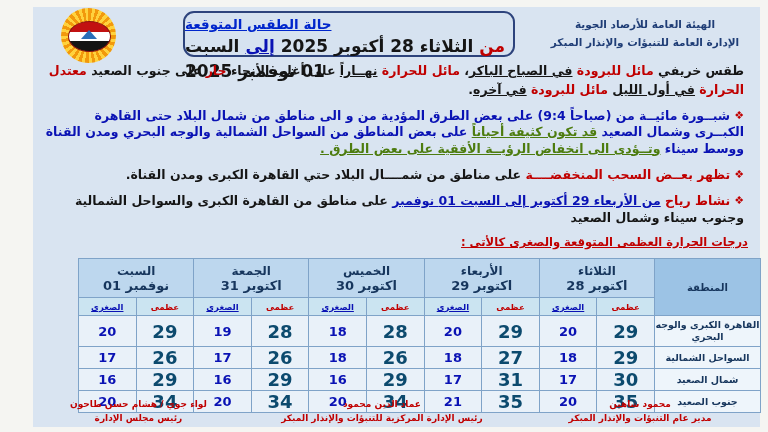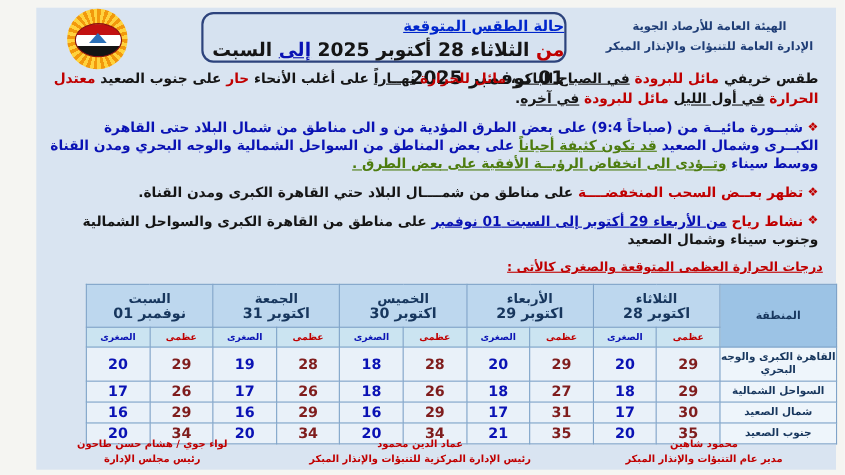--- a/index.html
+++ b/index.html
@@ -5,21 +5,21 @@
   html,body{margin:0;padding:0;}
   .canvas{position:relative;width:768px;height:432px;background:#f5f5f2;overflow:hidden;
           font-family:"DejaVu Sans",sans-serif;direction:rtl;}
   .panel{position:absolute;top:7px;left:33px;width:727px;height:420px;background:#d9e4f1;}
 
   
   .org{position:absolute;right:8px;top:9px;width:214px;text-align:center;
        color:#1f3d76;font-weight:bold;font-size:10.5px;line-height:1.7;}
   .titlebox{position:absolute;left:150px;top:4px;width:332px;height:46px;
             border:2px solid #2d437c;border-radius:11px;background:#d6e2f0;
-            text-align:right;padding-top:2px;box-sizing:border-box;}
+            text-align:left;padding-top:2px;box-sizing:border-box;}
   .title-main{font-size:13.5px;font-weight:bold;color:#0026cc;text-decoration:underline;line-height:1.4;}
   .title-sub{font-size:17px;font-weight:bold;color:#111;line-height:1.45;}
   .logo{position:absolute;left:28px;top:1px;width:55px;height:55px;}
   .logo-rays{position:absolute;inset:0;border-radius:50%;
              background:repeating-conic-gradient(#f2990c 0deg 7.5deg,#ffd23d 7.5deg 15deg);}
   .logo-oval{position:absolute;left:7px;top:13px;width:41px;height:29px;border-radius:50%;
              border:1px solid #8a1111;overflow:hidden;
              background:linear-gradient(#c21111 0 34%,#ffffff 34% 67%,#141414 67% 100%);}
   .logo-peak{position:absolute;left:12px;top:8px;width:0;height:0;
              border-left:8px solid transparent;border-right:8px solid transparent;
@@ -47,22 +47,22 @@
   table.temps{position:absolute;top:251px;left:45px;width:682px;border-collapse:collapse;
               table-layout:fixed;direction:rtl;text-align:center;font-weight:bold;
               font-family:"DejaVu Sans",sans-serif;}
   .temps th,.temps td{border:1px solid #7fa3c8;padding:0;}
   .temps .region-h{background:#9cc3e5;font-size:10px;color:#17365d;width:106px;}
   .temps .day{background:#bdd7ee;height:38px;color:#17365d;}
   .day-name{font-size:12px;line-height:1.35;}
   .day-date{font-size:13px;direction:ltr;line-height:1.1;}
   .temps .sub{background:#cbe4f1;font-size:8.5px;height:17px;}
   .temps .sub-max{color:#c00000;}
-  .temps .sub-min{color:#0a12b4;}
-  .temps td.max{color:#7f1d1d;font-size:13px;background:#e9f1f9;}
+  .temps .sub-min{color:#0a12b4;text-decoration:underline;}
+  .temps td.max{color:#0c4a6e;font-size:18px;background:#e9f1f9;}
   .temps td.min{color:#0a12b4;font-size:13px;background:#e9f1f9;}
   .temps td.region{background:#eef5fb;font-size:9.5px;color:#17365d;line-height:1.25;}
   .temps tr.r1 td{height:30px;}
   .temps tr.rn td{height:18px;text-align:center;}
 
   
   .footer{position:absolute;top:391px;left:0;right:0;display:flex;direction:rtl;
           color:#c00000;font-weight:bold;font-size:9px;text-align:center;line-height:1.55;}
   .footer .sig{flex:0 0 33%;}
   .footer .sig.center{flex:0 0 38%;}

